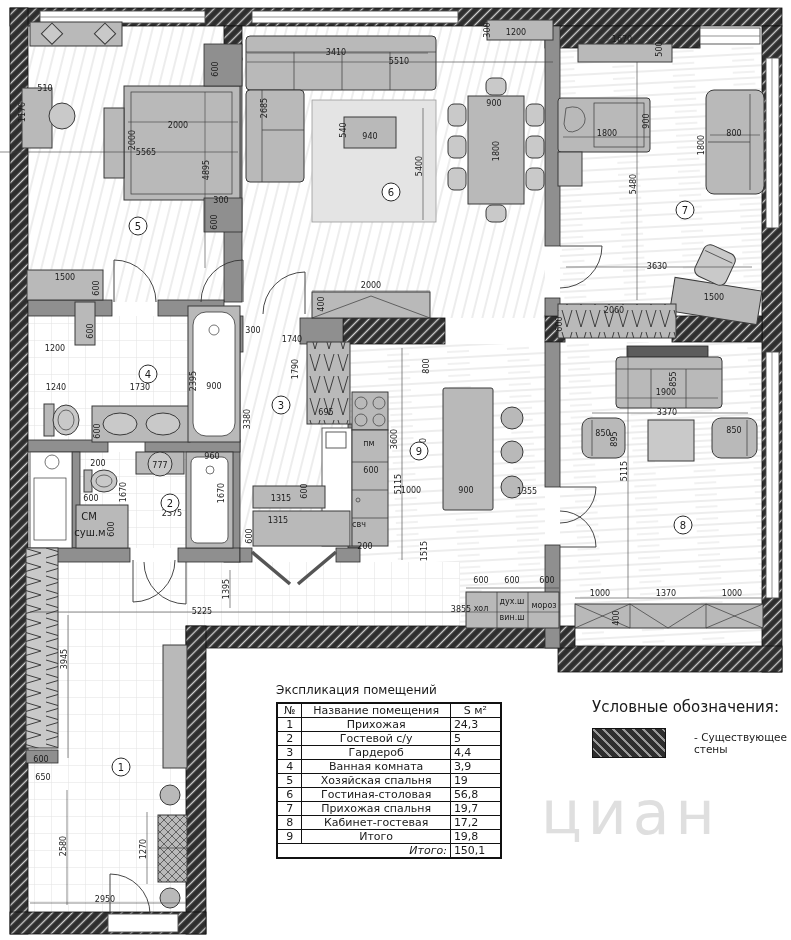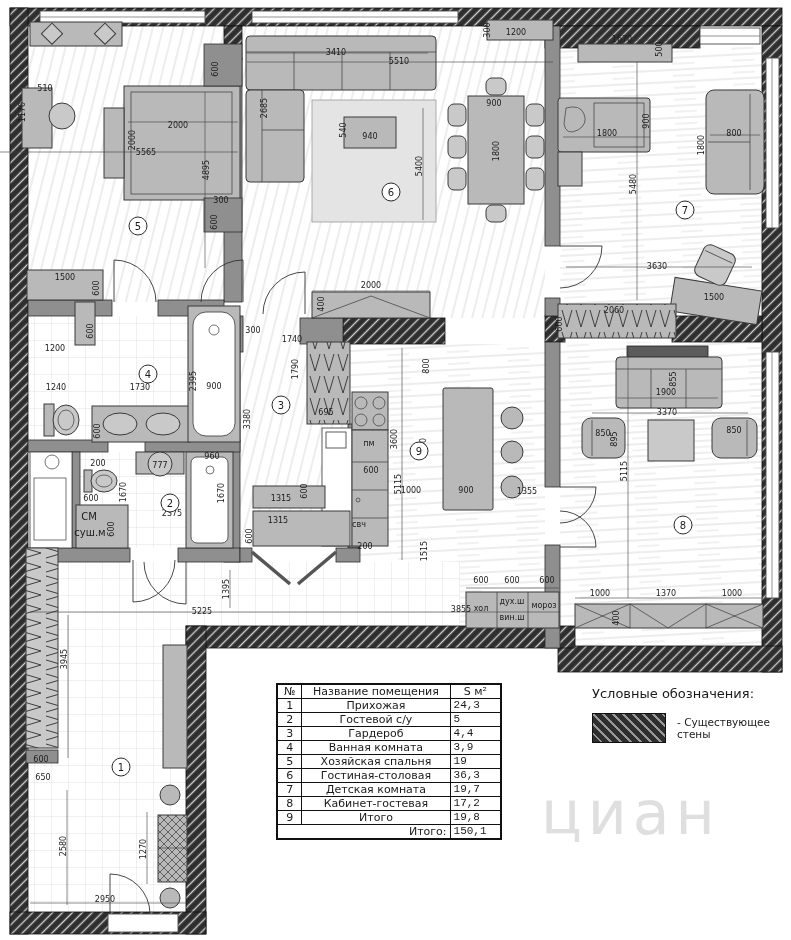--- a/index.html
+++ b/index.html
@@ -25,31 +25,31 @@
   
   #exp-block{position:absolute;left:276px;top:683px;width:232px;color:#1a1a1a;}
   #exp-title{font-size:12px;margin:0 0 5px 0;}
   table.exp{border-collapse:collapse;width:226px;font-size:11px;}
   table.exp th,table.exp td{border:1px solid #111;padding:0 3px;height:13px;line-height:13px;
     font-weight:normal;white-space:nowrap;}
   table.exp{border:2px solid #111;}
   table.exp th{text-align:center;}
   td.c0{width:20px;text-align:center;}
   td.c1{width:148px;text-align:center;}
-  td.c2{width:48px;text-align:left;padding-left:8px;font-family:Liberation Mono, monospace;}
+  td.c2{width:48px;text-align:left;padding-left:8px;}
   th.h2{width:48px;}
-  td.total-label{text-align:right;padding-right:6px;}
+  td.total-label{text-align:right;padding-right:6px;font-style:italic;}
   
   #legend-block{position:absolute;left:592px;top:686px;width:200px;color:#1a1a1a;}
-  #legend-title{font-size:13px;margin:0 0 12px 0;}
+  #legend-title{font-size:15px;margin:12px 0 12px 0;}
   .leg-item{display:flex;align-items:center;margin-bottom:16px;}
   .swatch{width:72px;height:28px;border:1.5px solid #111;flex:0 0 auto;}
   .swatch.existing{background:repeating-linear-gradient(45deg,#2e2e2e 0 5px,#989898 5px 7px);}
   .swatch.new{background:#8f8f8f;}
-  .leg-label{font-size:10.5px;margin-left:11px;}
+  .leg-label{font-size:10.5px;margin-left:28px;}
   
   #watermark{position:absolute;left:518px;top:778px;font-size:60px;color:#b9b9b9;
     opacity:.45;letter-spacing:6px;pointer-events:none;margin-left:23px;}
 </style>
 </head>
 <body>
 
 <div id="stage">
 <svg width="791" height="940" viewBox="0 0 791 940">
   <defs>
@@ -472,20 +472,21 @@
         <circle cx="685" cy="210" r="9" fill="#fff" stroke="#2a2a2a" stroke-width="1"></circle>
         <text x="685" y="213.5" class="mk">7</text>
         <circle cx="683" cy="525" r="9" fill="#fff" stroke="#2a2a2a" stroke-width="1"></circle>
         <text x="683" y="528.5" class="mk">8</text>
         <circle cx="419" cy="451" r="9" fill="#fff" stroke="#2a2a2a" stroke-width="1"></circle>
         <text x="419" y="454.5" class="mk">9</text>
       </g>
 </svg>
 
 <div id="exp-block">
+  <p id="exp-title">Экспликация помещений</p>
   <table class="exp">
     <thead>
           <tr id="exp-head">
             <th>№</th>
             <th>Название помещения</th>
             <th class="h2">S м²</th>
           </tr>
         </thead>
     <tbody id="exp-body">
           <tr>
@@ -509,25 +510,25 @@
             <td class="c2">3,9</td>
           </tr>
           <tr>
             <td class="c0">5</td>
             <td class="c1">Хозяйская спальня</td>
             <td class="c2">19</td>
           </tr>
           <tr>
             <td class="c0">6</td>
             <td class="c1">Гостиная-столовая</td>
-            <td class="c2">36,3</td>
+            <td class="c2">56,8</td>
           </tr>
           <tr>
             <td class="c0">7</td>
-            <td class="c1">Детская комната</td>
+            <td class="c1">Прихожая спальня</td>
             <td class="c2">19,7</td>
           </tr>
           <tr>
             <td class="c0">8</td>
             <td class="c1">Кабинет-гостевая</td>
             <td class="c2">17,2</td>
           </tr>
           <tr>
             <td class="c0">9</td>
             <td class="c1">Итого</td>

